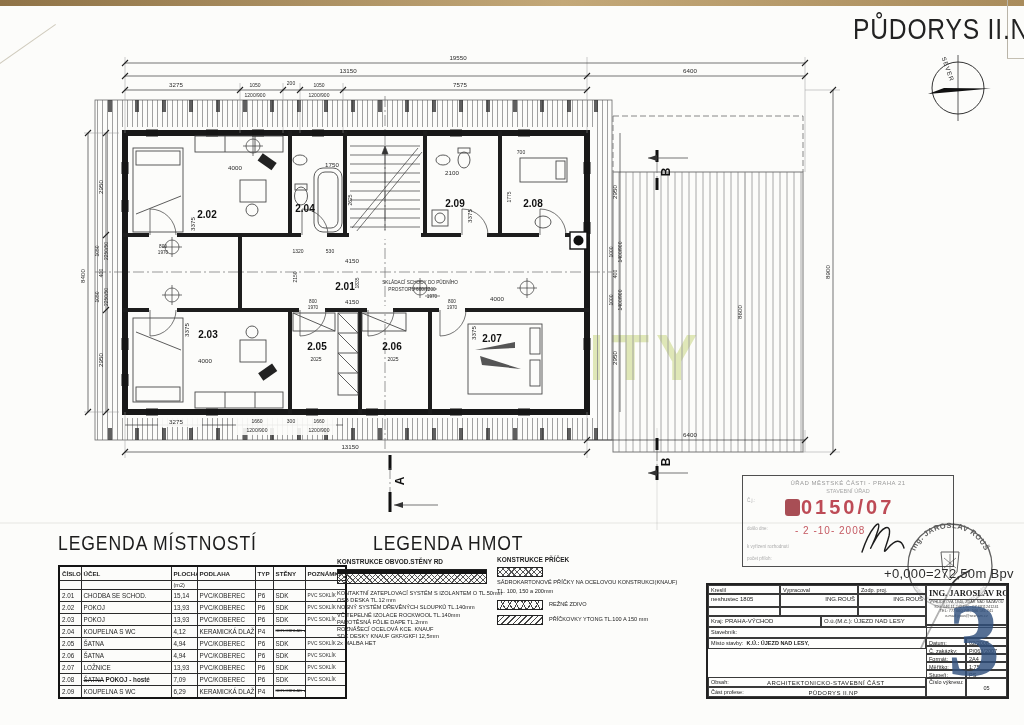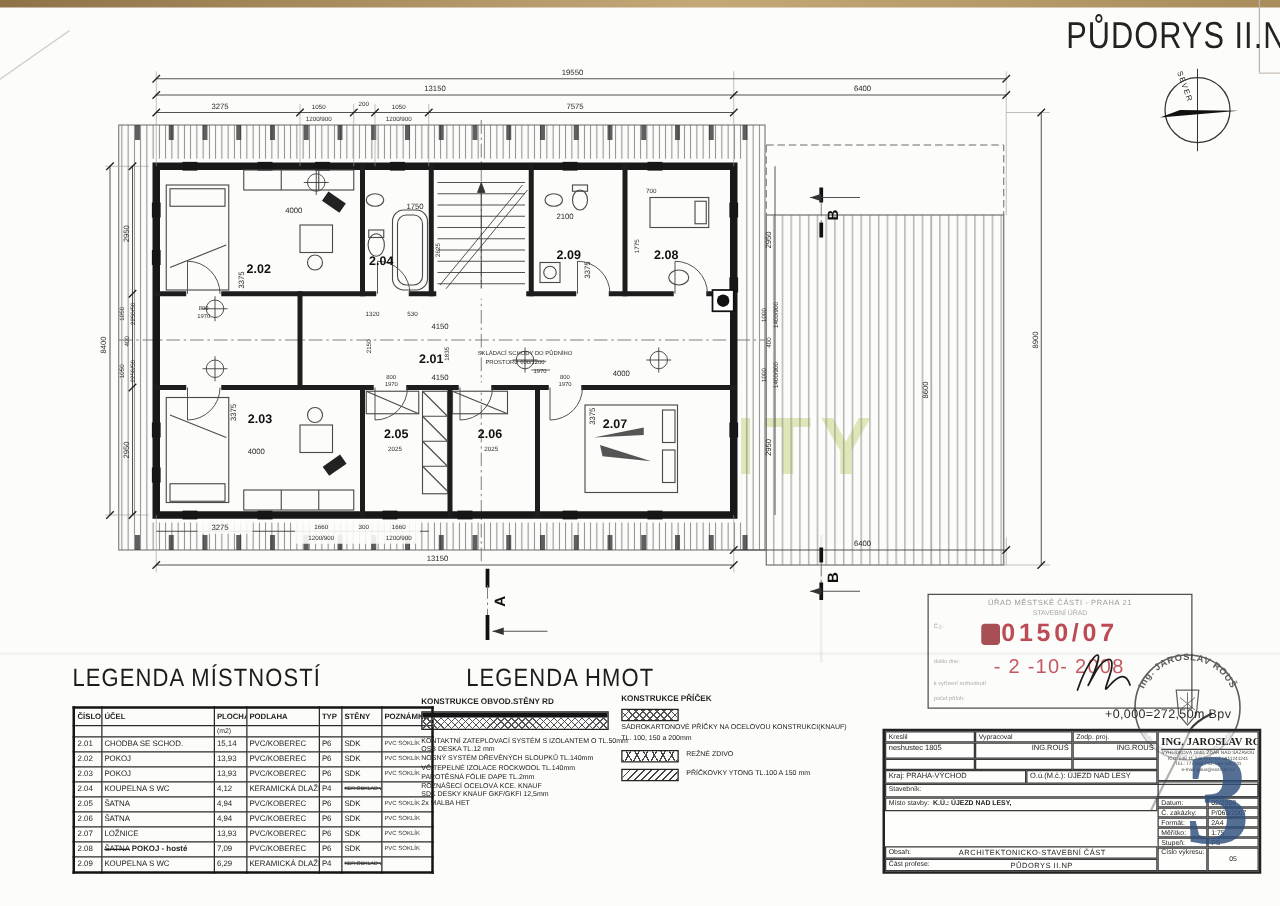--- a/index.html
+++ b/index.html
@@ -37,24 +37,24 @@
   .axis{stroke:#6f6f6f;stroke-width:.7;fill:none;stroke-dasharray:11 3 2 3;}
   .dash{stroke:#6a6a6a;stroke-width:.8;fill:none;stroke-dasharray:6 3;}
   .thk{stroke:#111;stroke-width:3;fill:none;}
   
   .stampbox{position:absolute;left:742px;top:475px;width:212px;height:92px;border:1.5px solid #4f4f4f;
             box-sizing:border-box;}
   .stampbox .g1{position:absolute;left:0;top:4px;width:100%;text-align:center;font-size:6px;color:#9a9a9a;letter-spacing:.5px;}
   .stampbox .g2{position:absolute;left:0;top:12px;width:100%;text-align:center;font-size:5.5px;color:#a8a8a8;}
   .stampbox .num{position:absolute;left:58px;top:20px;font-size:20px;font-weight:bold;color:rgba(178,44,56,.85);letter-spacing:3px;}
   .stampbox .blob{position:absolute;left:42px;top:23px;width:15px;height:17px;background:rgba(140,20,30,.75);border-radius:3px;}
-  .stampbox .date{position:absolute;left:52px;top:49px;font-size:16px;color:rgba(190,70,80,.9);letter-spacing:1px;}
+  .stampbox .date{position:absolute;left:52px;top:49px;font-size:10px;color:rgba(190,70,80,.9);letter-spacing:1px;}
   .stampbox .micro{position:absolute;font-size:4.5px;color:#ababab;}
   
-  .elev{position:absolute;left:884px;top:566px;font-size:10px;color:#2d2d2d;letter-spacing:.3px;}
+  .elev{position:absolute;left:884px;top:566px;font-size:13px;color:#2d2d2d;letter-spacing:.3px;}
   
   .lr-wrap{position:absolute;left:58px;top:532px;}
   table.lr{border-collapse:collapse;border:2px solid #141414;font-size:6.3px;table-layout:fixed;
            width:287px;margin-top:10px;background:transparent;}
   table.lr th,table.lr td{border:1px solid #2a2a2a;padding:0 2px;height:11px;white-space:nowrap;
            overflow:hidden;font-weight:normal;text-align:left;}
   table.lr th{height:13px;font-weight:bold;font-size:6.2px;}
   table.lr .unit td{height:8px;font-size:5.5px;border-top:none;}
   td.ce{text-align:center;}
   td.po{font-size:4.8px;color:#333;}

